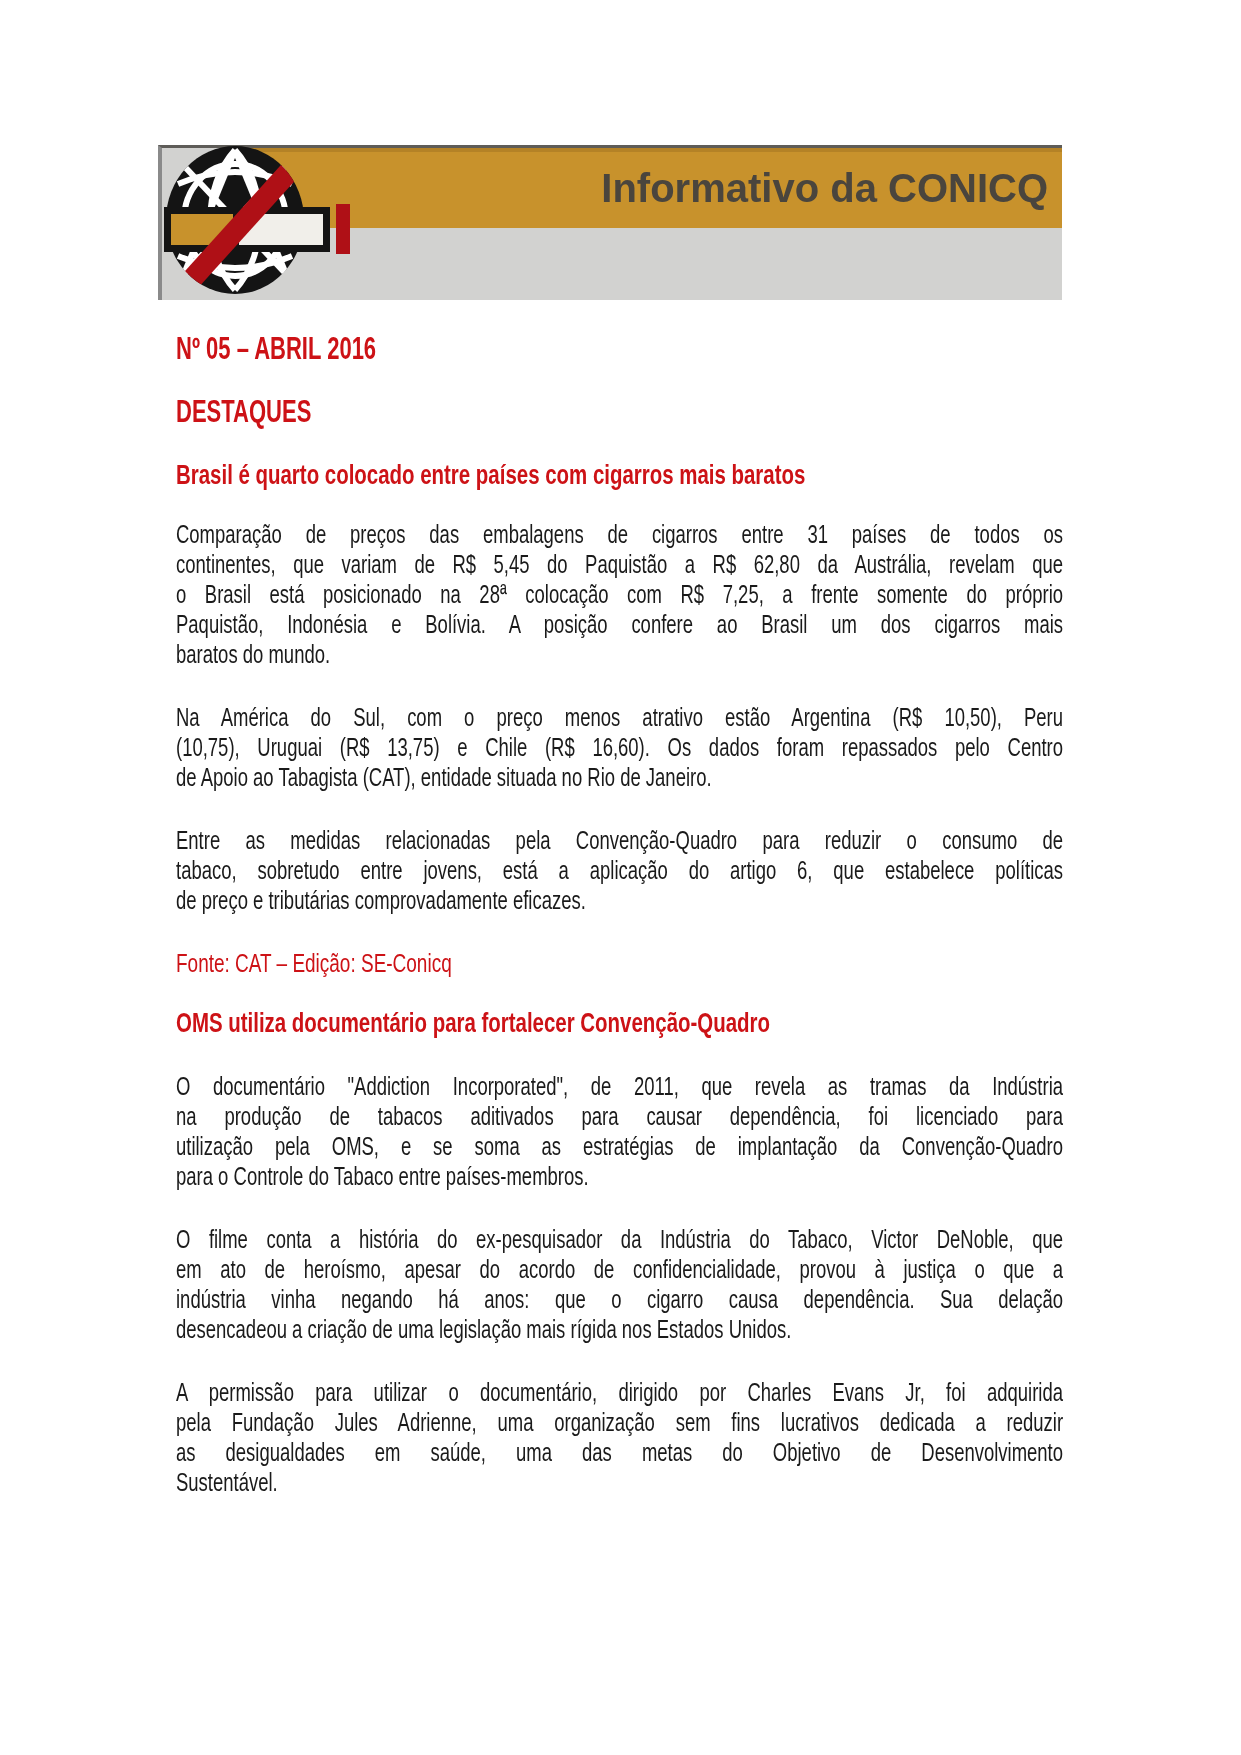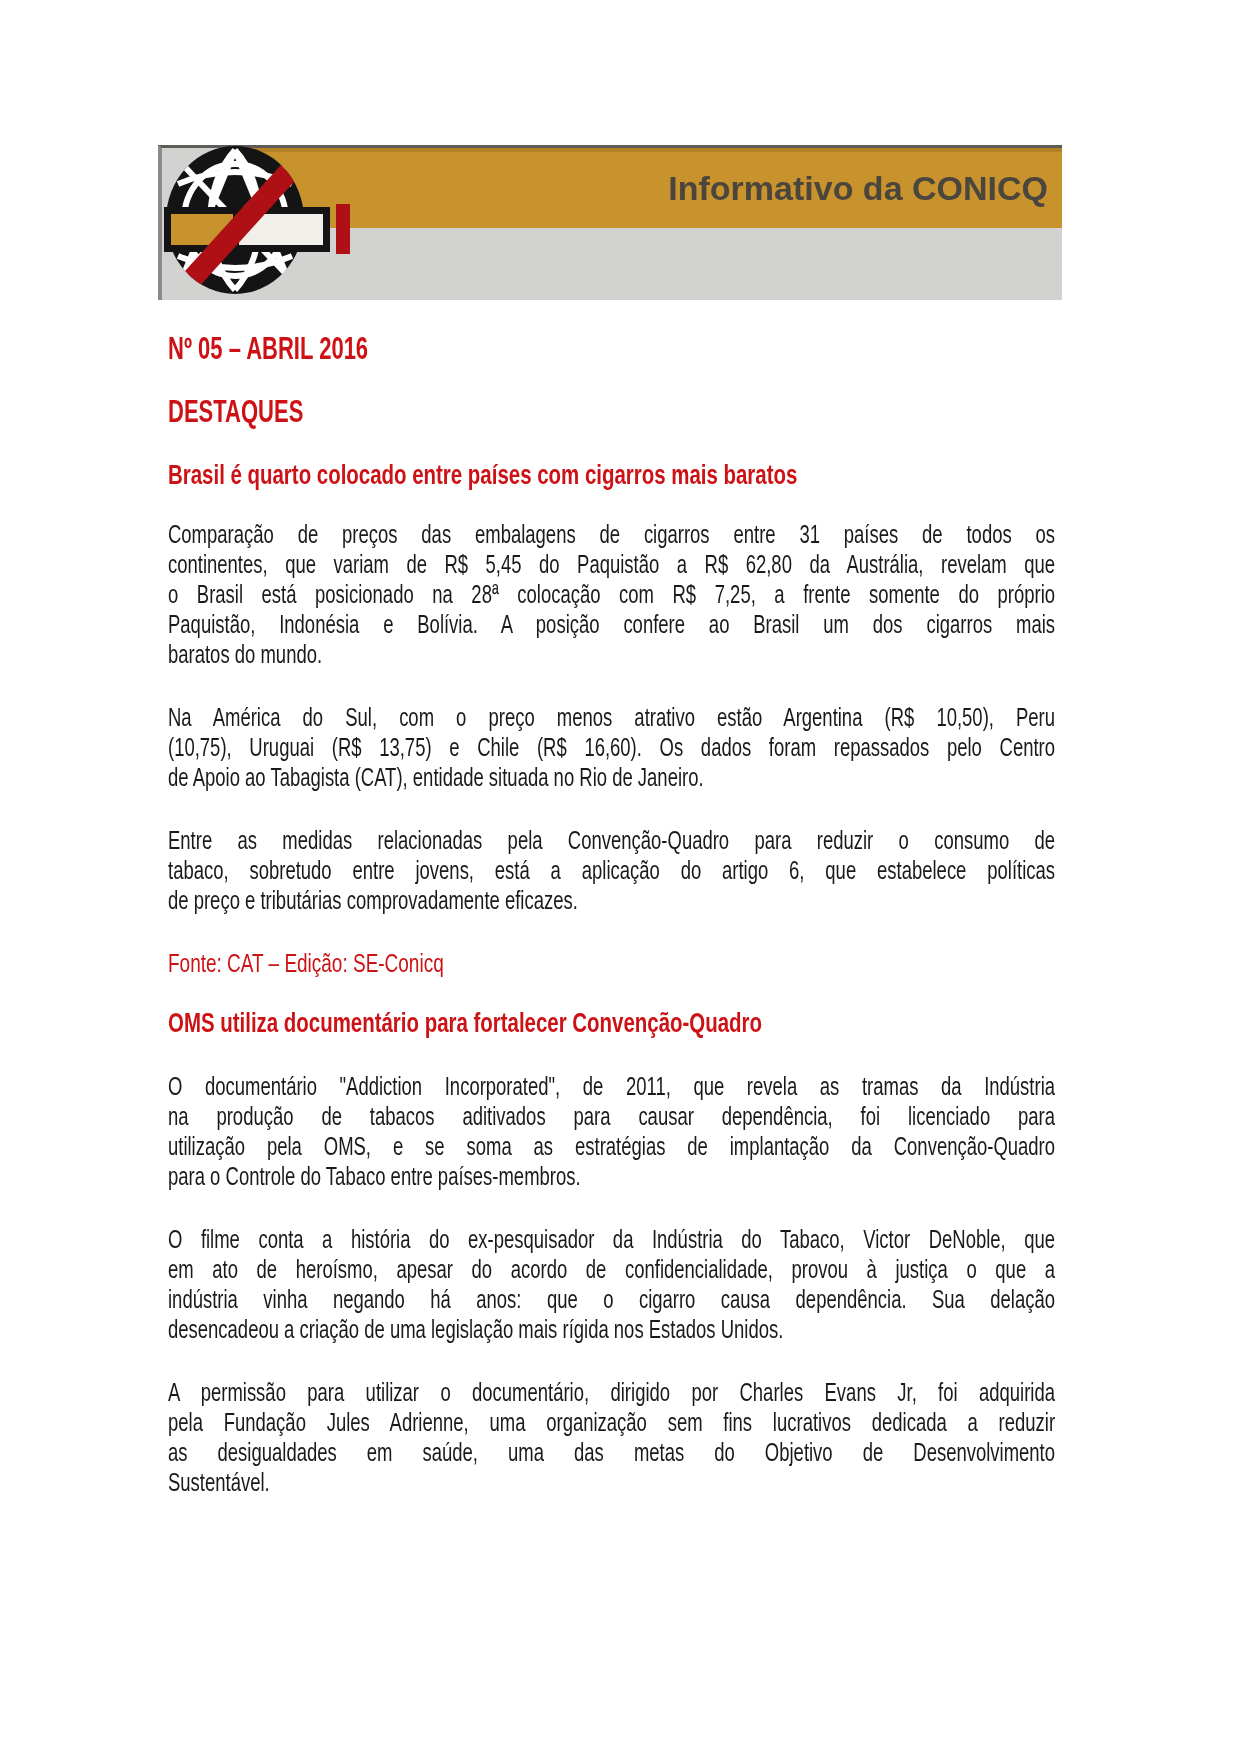--- a/index.html
+++ b/index.html
@@ -32,37 +32,37 @@
     height: 80px;
     background: #C8922C;
     box-shadow: inset 0 4px 0 rgba(120,85,20,0.25);
   }
   .banner-title {
     position: absolute;
     right: 14px;
     top: 0;
     height: 80px;
     line-height: 80px;
-    font-size: 34px;
+    font-size: 40px;
     font-weight: bold;
     color: #4A453D;
     white-space: nowrap;
   }
   .logo {
     position: absolute;
     left: 2px;
     top: -4px;
     width: 196px;
     height: 153px;
   }
 
   
   .content {
     position: absolute;
-    left: 168px;
+    left: 176px;
     top: 334px;
     width: 890px;
   }
   .h-big {
     font-size: 31px;
     line-height: 30px;
     font-weight: bold;
     color: #CD1216;
     white-space: nowrap;
     transform: scaleX(0.71);

